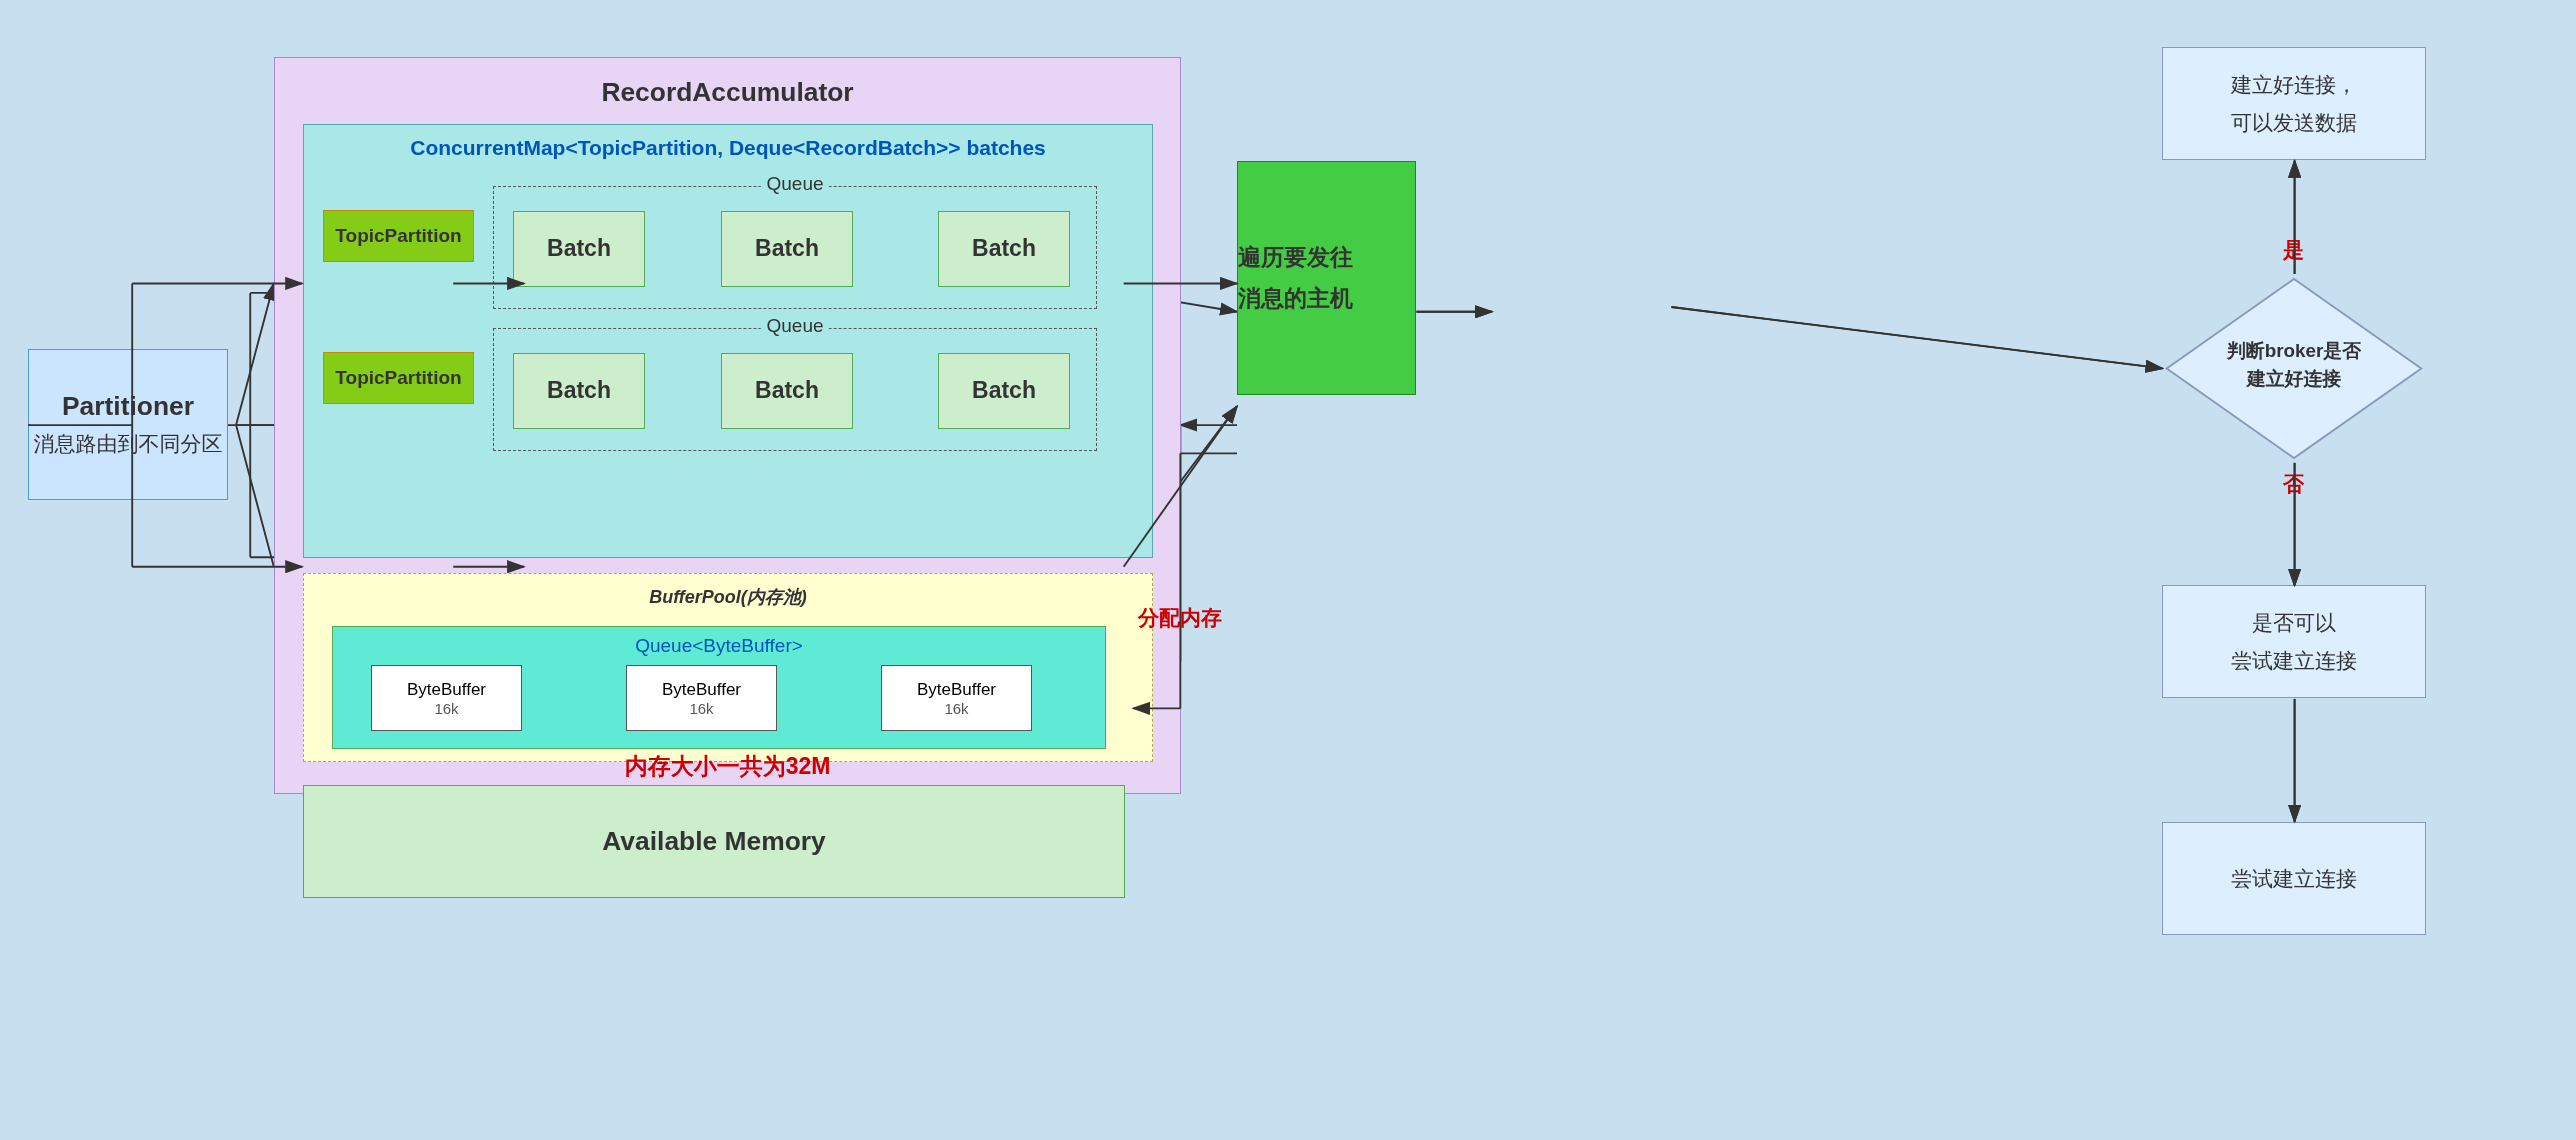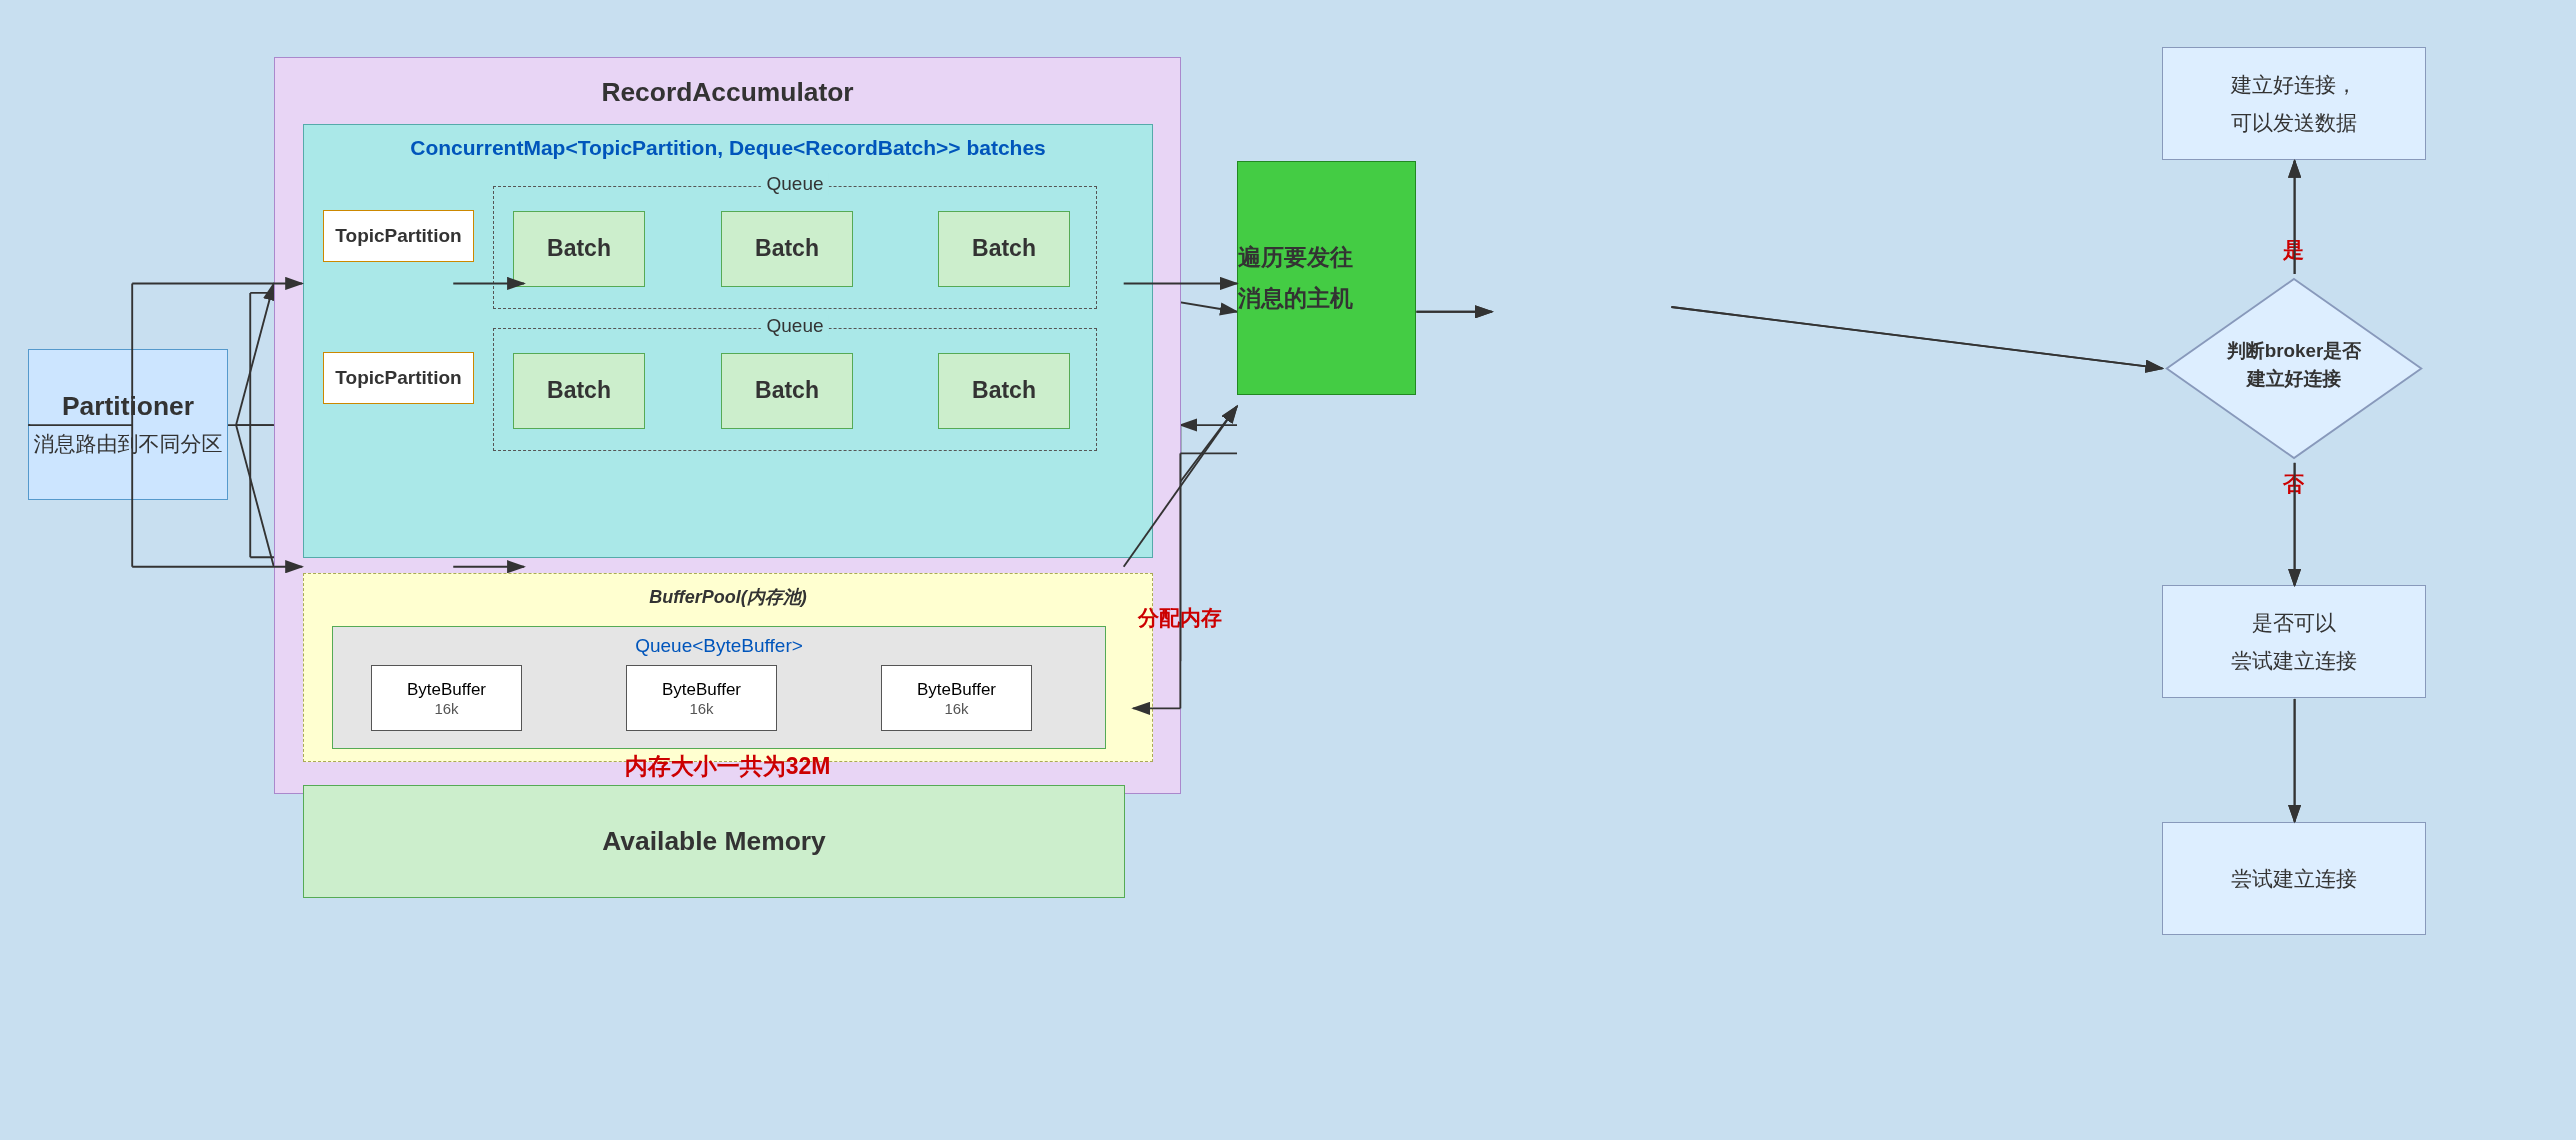--- a/index.html
+++ b/index.html
@@ -87,21 +87,21 @@
       transform: translateX(-50%);
       font-size: 21px;
       font-weight: bold;
       color: #0055bb;
       white-space: nowrap;
     }
 
     
     .topic-partition {
       position: absolute;
-      background: #ffffff;
+      background: #84cc16;
       border: 1.9px solid #cc8800;
       width: 151px;
       height: 52px;
       display: flex;
       align-items: center;
       justify-content: center;
       font-size: 19px;
       font-weight: bold;
       color: #333;
     }
@@ -325,21 +325,21 @@
         </div>
         <div class="batch-box batch-2-3">
           <span>Batch</span>
         </div>
       </div>
     </div>
 
     <div style="position:absolute; top:515px; left:28px; width:850px; height:189px; background:#ffffd0; border:1.9px dashed #aaaa55;">
       <div style="position:absolute; top:11.3px; left:50%; transform:translateX(-50%); font-size:18px; font-weight:bold; color:#333; white-space:nowrap;font-style:italic;">BufferPool(内存池)</div>
 
-      <div style="position:absolute; top:52px; left:28px; width:774px; height:123px; background:#e5e5e5; border:1.9px solid #55aa55;">
+      <div style="position:absolute; top:52px; left:28px; width:774px; height:123px; background:#5eead4; border:1.9px solid #55aa55;">
         <div style="position:absolute; top:7.6px; left:50%; transform:translateX(-50%); font-size:19px; color:#0055bb; white-space:nowrap;">Queue&lt;ByteBuffer&gt;</div>
 
         <div style="position:absolute; top:38px; left:38px; width:151px; height:66px; border:0.9px solid #555; background:white; display:flex; flex-direction:column; align-items:center; justify-content:center;">
           <span style="font-size:17px;">ByteBuffer</span>
           <span style="font-size:15px; color:#555;">16k</span>
         </div>
 
         <div style="position:absolute; top:38px; left:293px; width:151px; height:66px; border:0.9px solid #555; background:white; display:flex; flex-direction:column; align-items:center; justify-content:center;">
           <span style="font-size:17px;">ByteBuffer</span>
           <span style="font-size:15px; color:#555;">16k</span>

